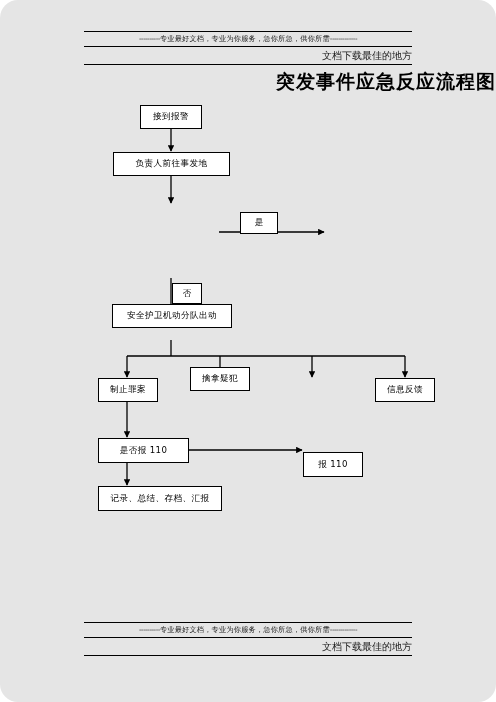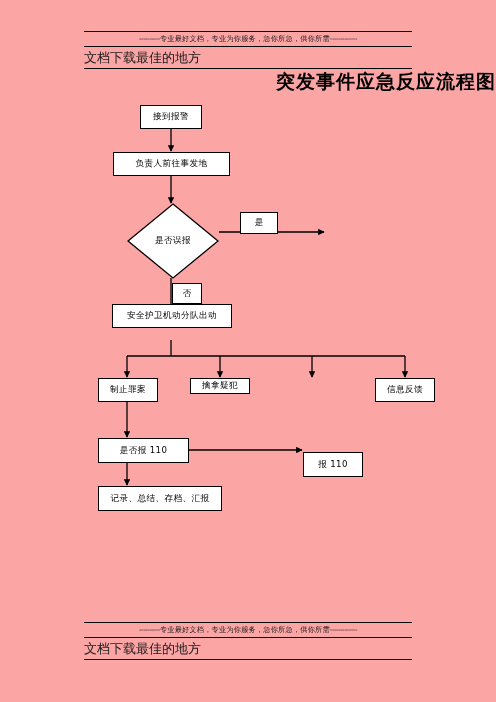--- a/index.html
+++ b/index.html
@@ -7,22 +7,23 @@
     padding: 0;
     background: #ffffff;
   }
   body {
     font-family: "DejaVu Sans", sans-serif;
   }
   #page {
     position: relative;
     width: 496px;
     height: 702px;
-    background: #fca5a5;
+    background: #e5e5e5;
     overflow: hidden;
+    border-radius: 18px;
   }
 
   
   .wm-block {
     position: absolute;
     left: 84px;
     width: 328px;
   }
   .wm-rule {
     height: 1px;
@@ -31,22 +32,22 @@
   }
   .wm-line1 {
     text-align: center;
     font-size: 7.2px;
     color: #1a1a1a;
     letter-spacing: 0.2px;
     padding: 2px 0 2px 0;
     white-space: nowrap;
   }
   .wm-line2 {
-    text-align: left;
-    font-size: 13px;
+    text-align: right;
+    font-size: 10px;
     color: #1a1a1a;
     padding: 2px 0 1px 0;
     white-space: nowrap;
   }
   .wm-dash {
     letter-spacing: -0.5px;
   }
 
   
   #title {
@@ -160,48 +161,42 @@
       <line x1="189" y1="450" x2="302" y2="450"></line>
 
       <line x1="127" y1="463" x2="127" y2="485"></line>
     </g>
   </svg>
 
   <div class="node" style="left:113px; top:152px; width:117px; height:24px;">负责人前往事发地</div>
 
   <div class="node" style="left:140px; top:105px; width:62px; height:24px;">接到报警</div>
 
-  <div class="diamond-wrap" style="left:127px; top:203px; width:92px; height:76px;">
-    <svg width="92" height="76" viewBox="0 0 92 76">
-      <polygon points="46,1 91,38 46,75 1,38" fill="#ffffff" stroke="#000000" stroke-width="1.3"></polygon>
-    </svg>
-    <div class="diamond-text">是否误报</div>
+
+  <div class="label-box" style="left:240px; top:212px; width:38px; height:22px;">是</div>
+
+
+  <div class="label-box" style="left:172px; top:283px; width:30px; height:21px;">否</div>
+
+  <div class="node" style="left:112px; top:304px; width:120px; height:24px;">安全护卫机动分队出动</div>
+
+  <div class="node" style="left:98px; top:378px; width:60px; height:24px;">制止罪案</div>
+
+  <div class="node" style="left:190px; top:367px; width:60px; height:24px;">擒拿疑犯</div>
+
+
+  <div class="node" style="left:375px; top:378px; width:60px; height:24px;">信息反馈</div>
+
+  <div class="node" style="left:98px; top:438px; width:91px; height:25px;">是否报 110</div>
+
+  <div class="node" style="left:303px; top:452px; width:60px; height:25px;">报 110</div>
+
+  <div class="node" style="left:98px; top:486px; width:124px; height:25px;">记录、总结、存档、汇报</div>
+
+  <div class="wm-block" style="top:622px;">
+    <div class="wm-rule"></div>
+    <div class="wm-line1"><span class="wm-dash">----------</span><span>专业最好文档，专业为你服务，急你所急，供你所需</span><span class="wm-dash">-------------</span></div>
+    <div class="wm-rule"></div>
+    <div class="wm-line2">文档下载最佳的地方</div>
+    <div class="wm-rule"></div>
   </div>
 
-  <div class="label-box" style="left:240px; top:212px; width:38px; height:22px;">是</div>
-
-
-  <div class="label-box" style="left:172px; top:283px; width:30px; height:21px;">否</div>
-
-  <div class="node" style="left:112px; top:304px; width:120px; height:24px;">安全护卫机动分队出动</div>
-
-  <div class="node" style="left:98px; top:378px; width:60px; height:24px;">制止罪案</div>
-
-  <div class="node" style="left:190px; top:378px; width:60px; height:16px;">擒拿疑犯</div>
-
-
-  <div class="node" style="left:375px; top:378px; width:60px; height:24px;">信息反馈</div>
-
-  <div class="node" style="left:98px; top:438px; width:91px; height:25px;">是否报 110</div>
-
-  <div class="node" style="left:303px; top:452px; width:60px; height:25px;">报 110</div>
-
-  <div class="node" style="left:98px; top:486px; width:124px; height:25px;">记录、总结、存档、汇报</div>
-
-  <div class="wm-block" style="top:622px;">
-    <div class="wm-rule"></div>
-    <div class="wm-line1"><span class="wm-dash">----------</span><span>专业最好文档，专业为你服务，急你所急，供你所需</span><span class="wm-dash">-------------</span></div>
-    <div class="wm-rule"></div>
-    <div class="wm-line2">文档下载最佳的地方</div>
-    <div class="wm-rule"></div>
-  </div>
-
 </div>
 
 </body></html>

